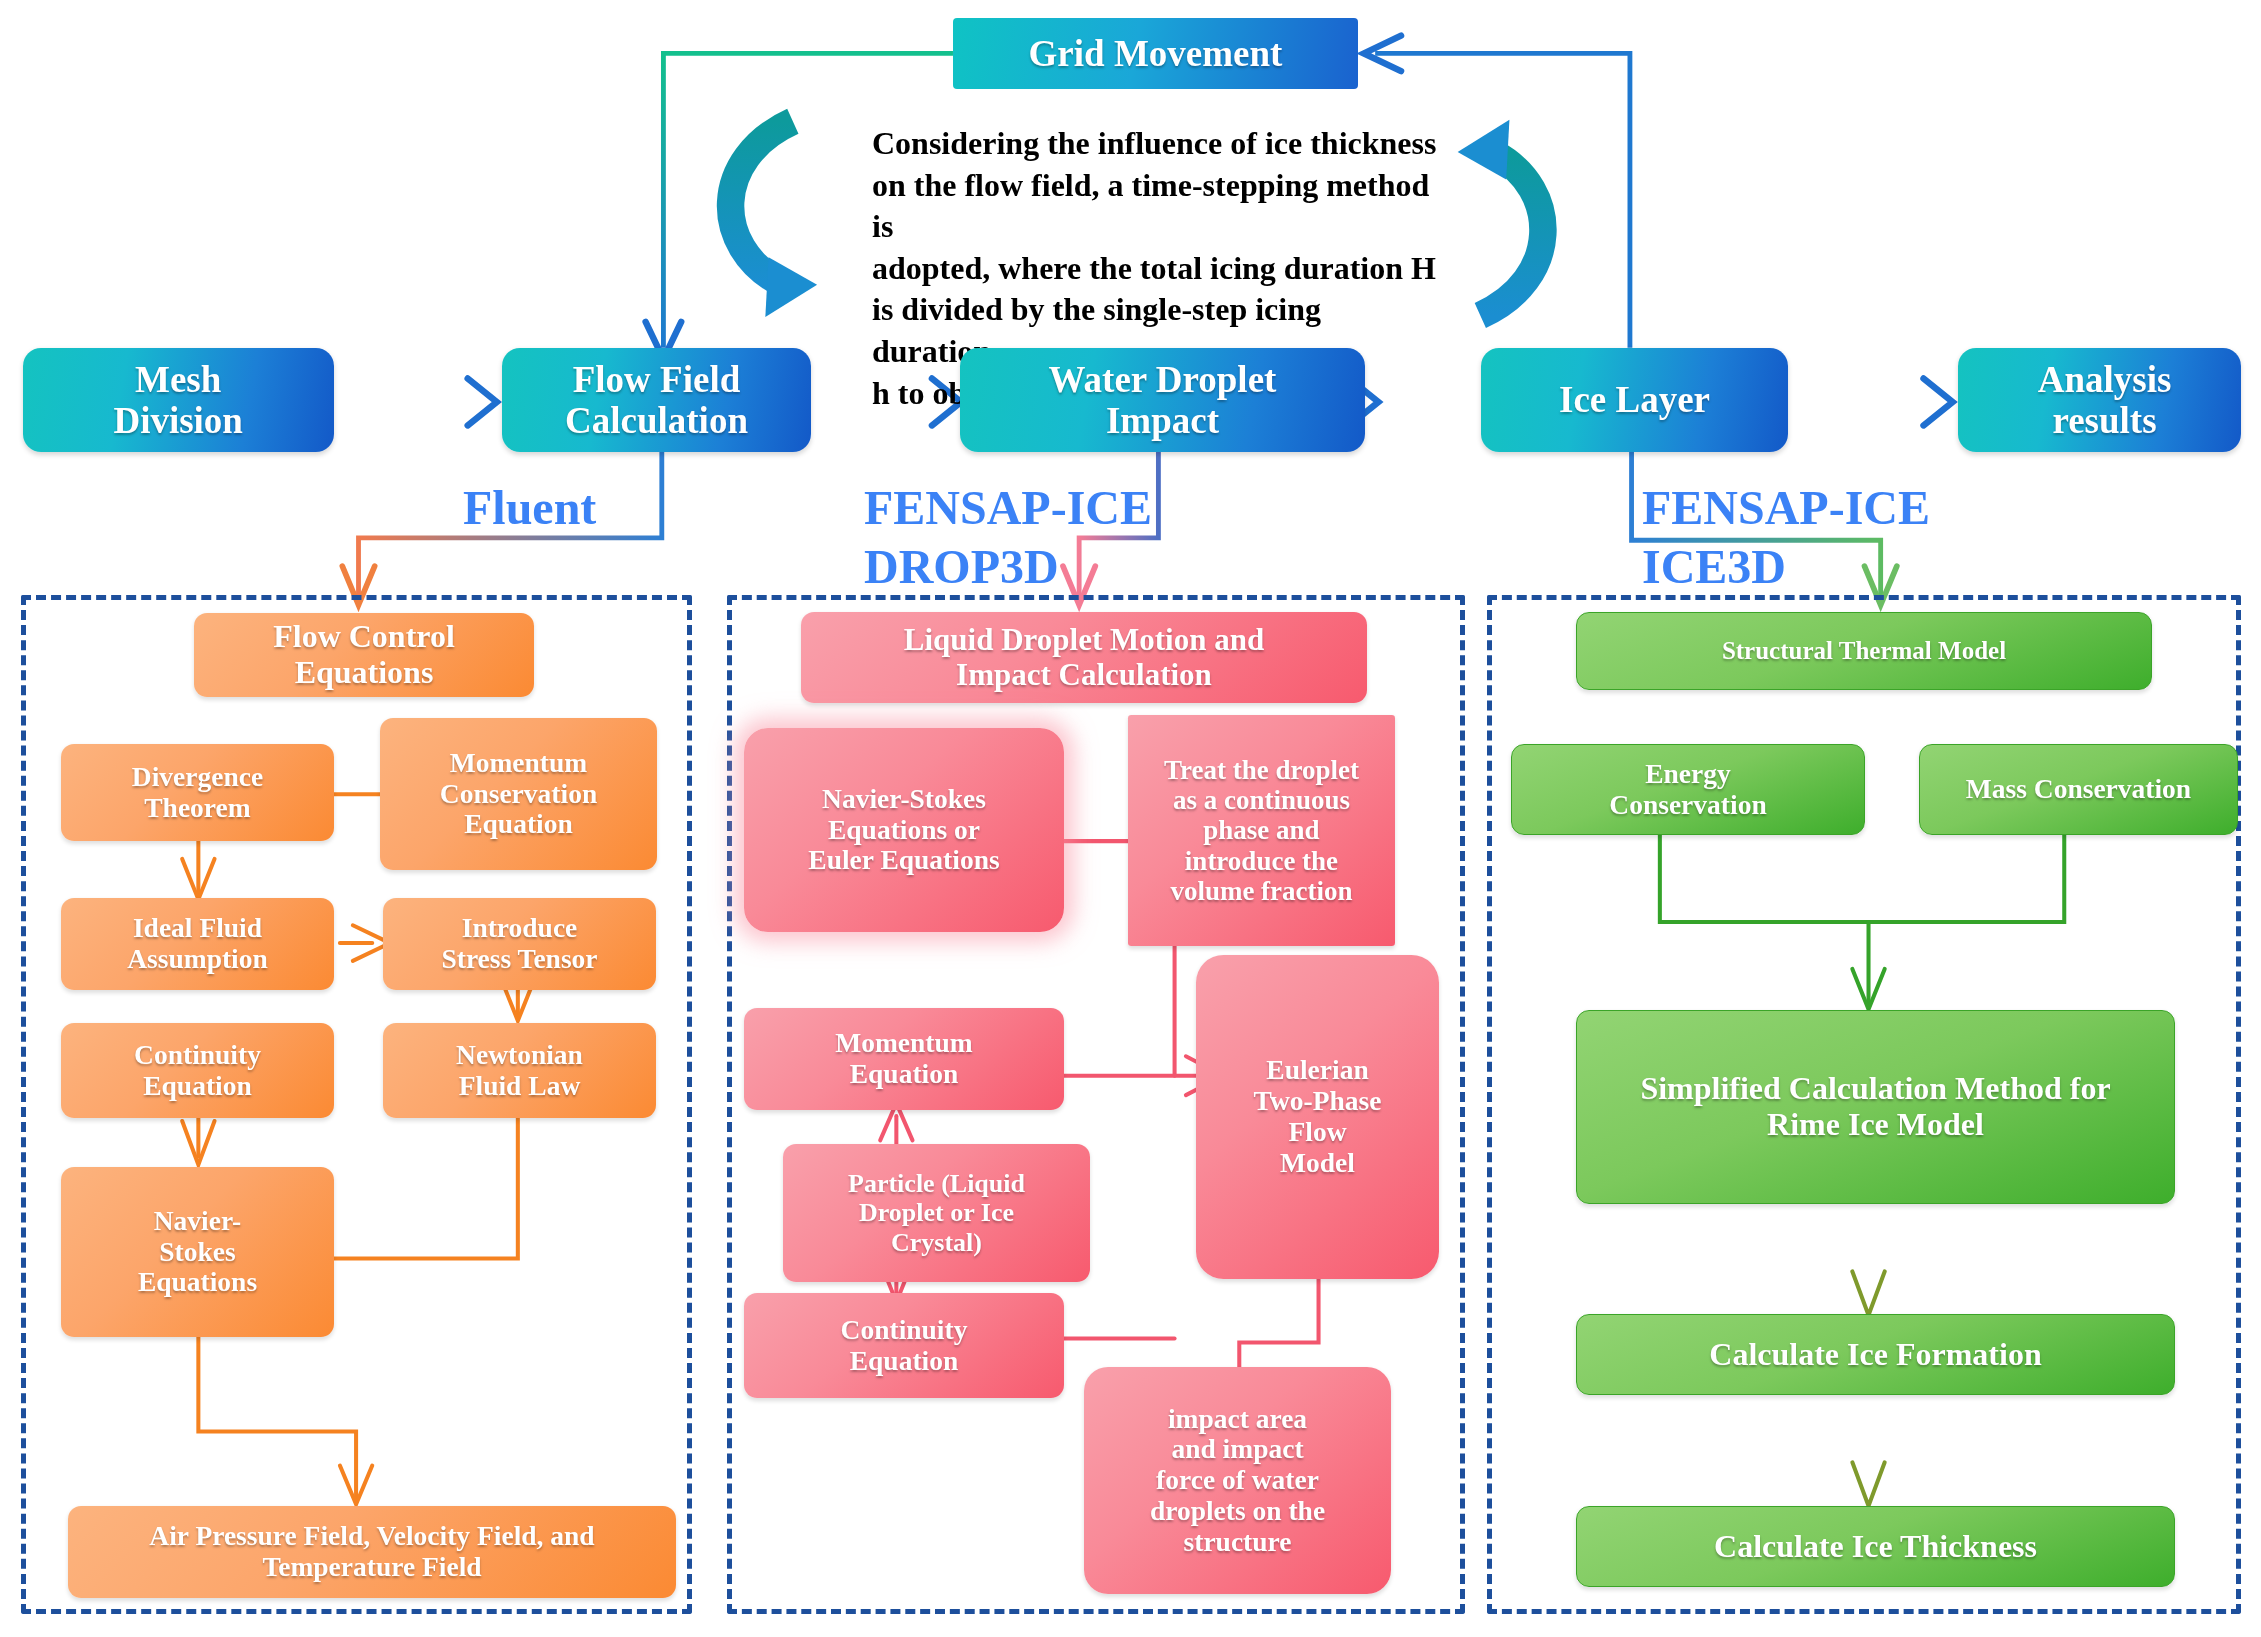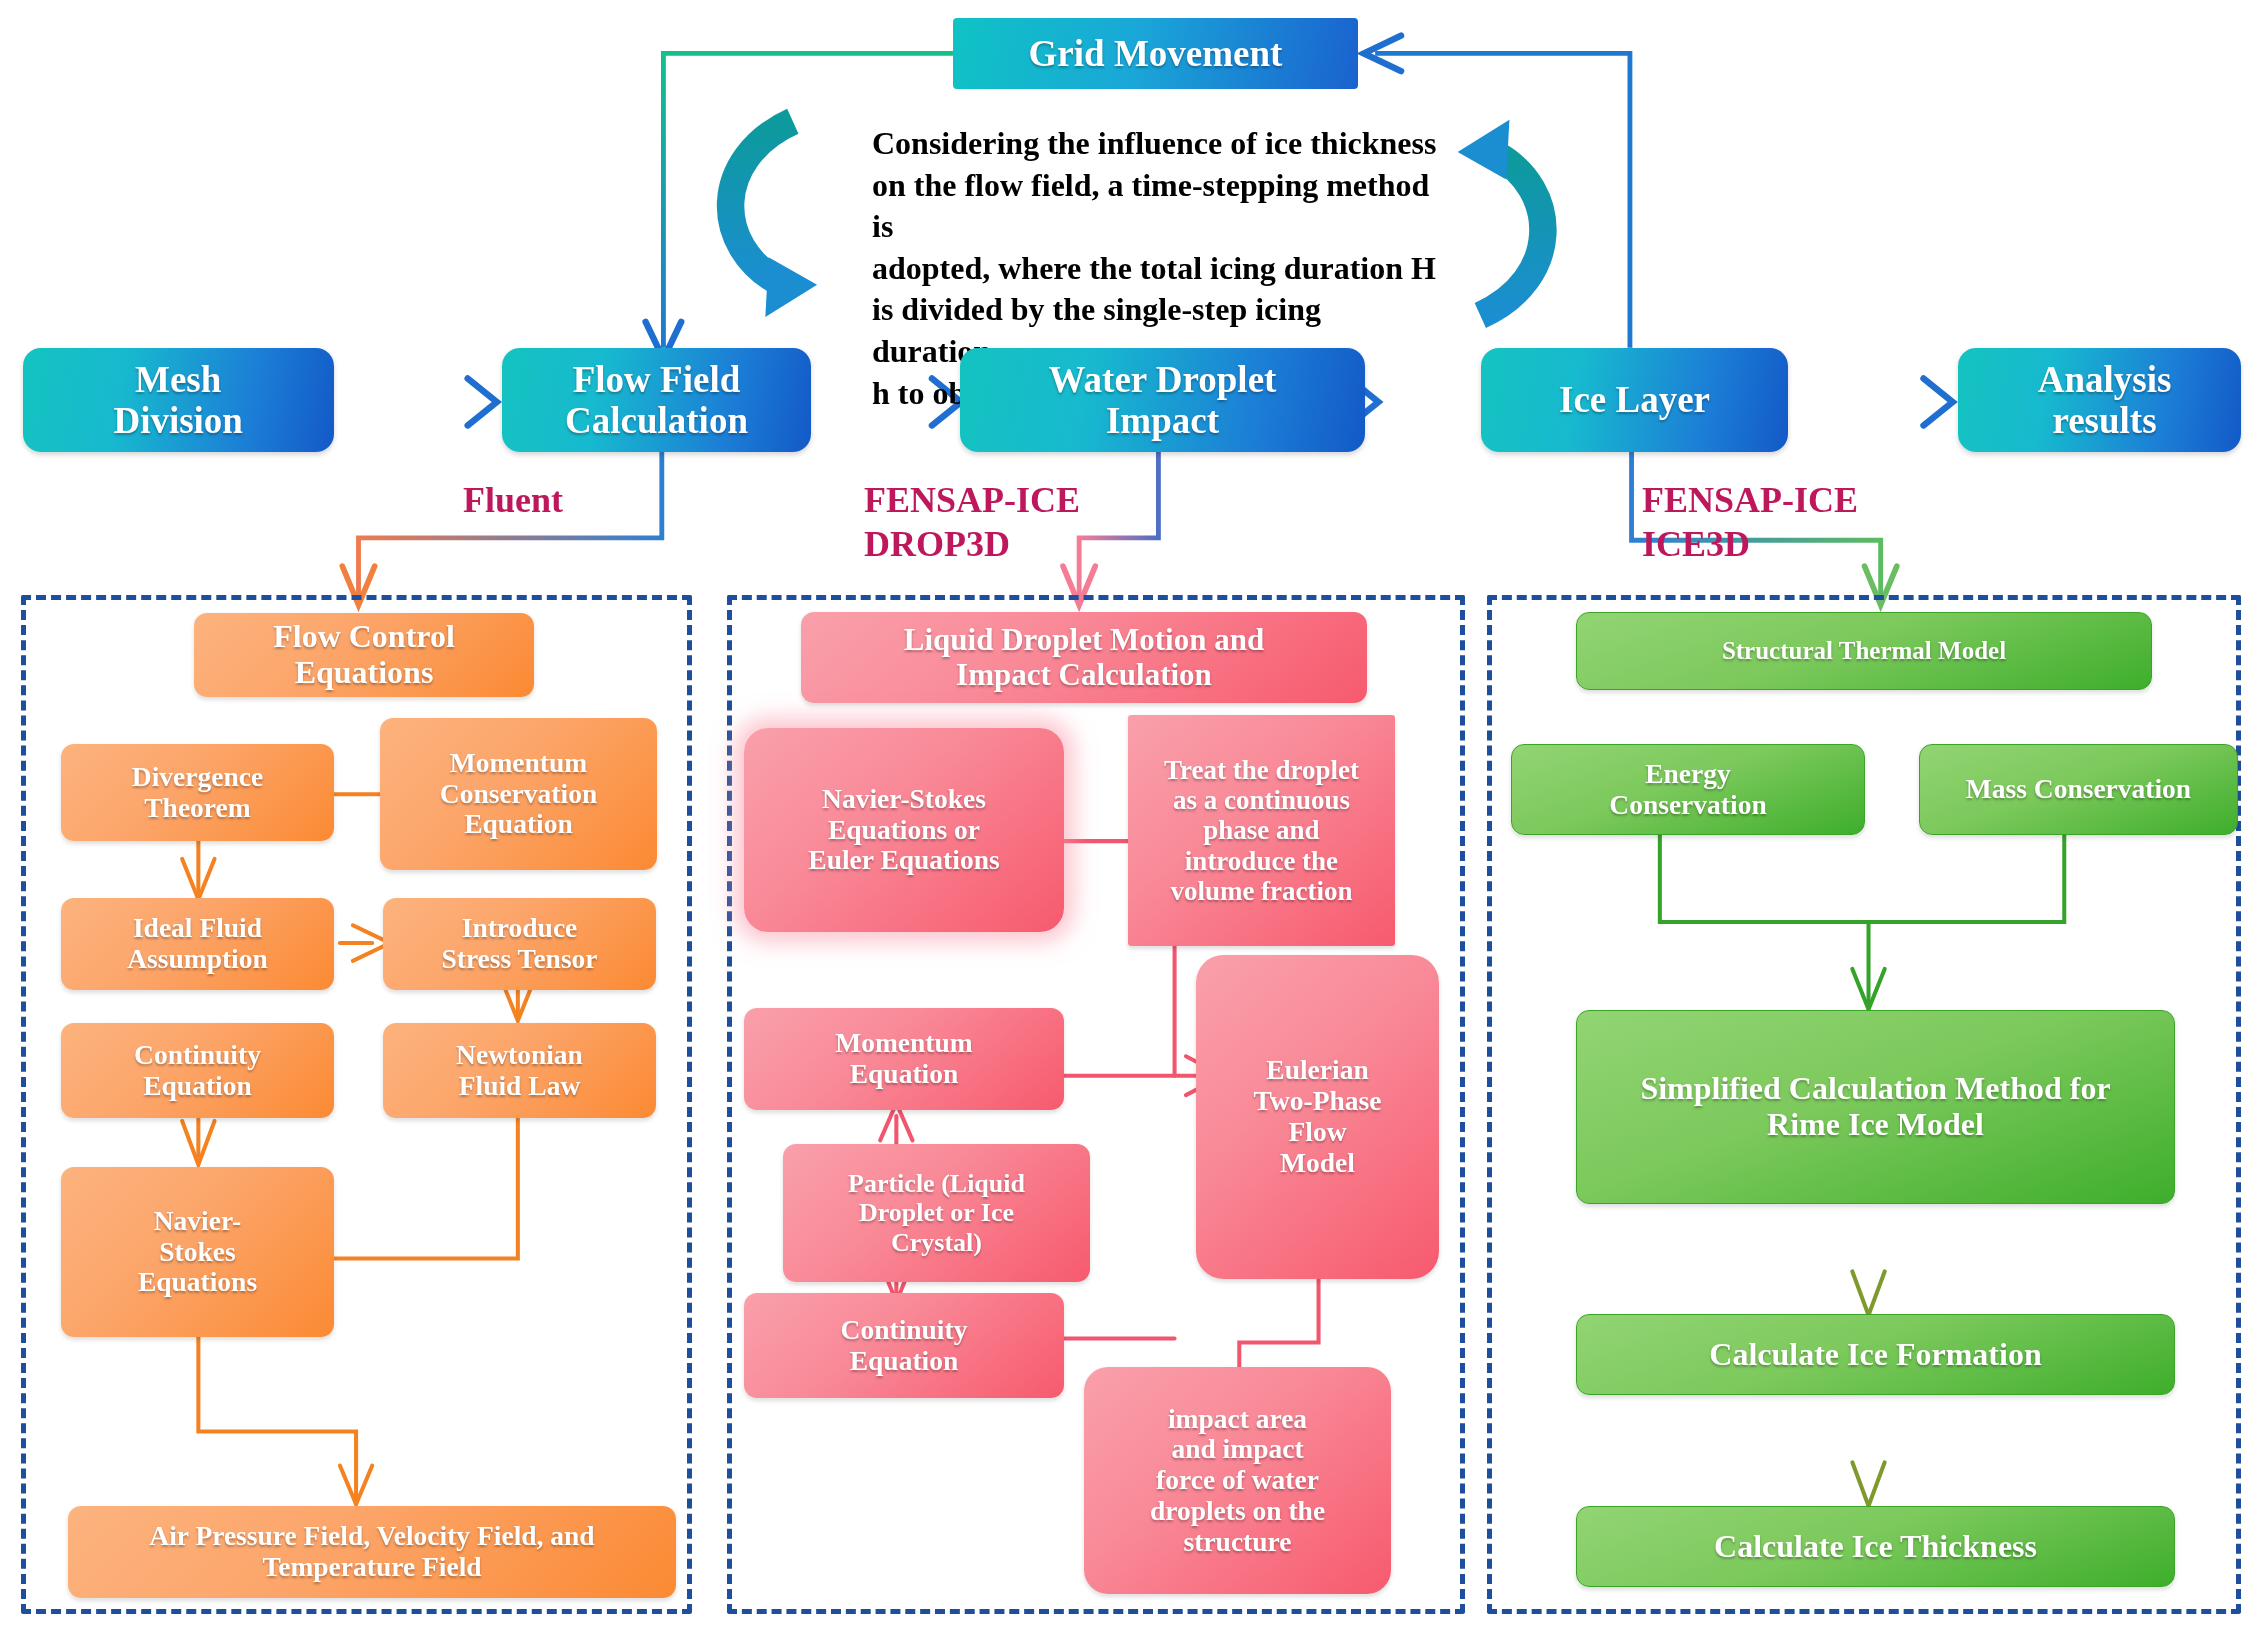--- a/index.html
+++ b/index.html
@@ -68,22 +68,22 @@
     position: absolute;
     border: 5.7px dashed #1d4f9c;
     border-radius: 2.4px;
     background: transparent;
   }
 
   
   .label {
     position: absolute;
     font-weight: bold;
-    color: #be185d;
-    font-size: 36px;
+    color: #3b82f6;
+    font-size: 48px;
     line-height: 1.22;
     white-space: pre-line;
     font-family: "Liberation Serif", "DejaVu Serif", serif;
   }
   .note {
     position: absolute;
     font-weight: bold; color: #000;
     font-size: 32px; line-height: 1.30;
     white-space: pre-line;
     font-family: "Liberation Serif","DejaVu Serif",serif;

